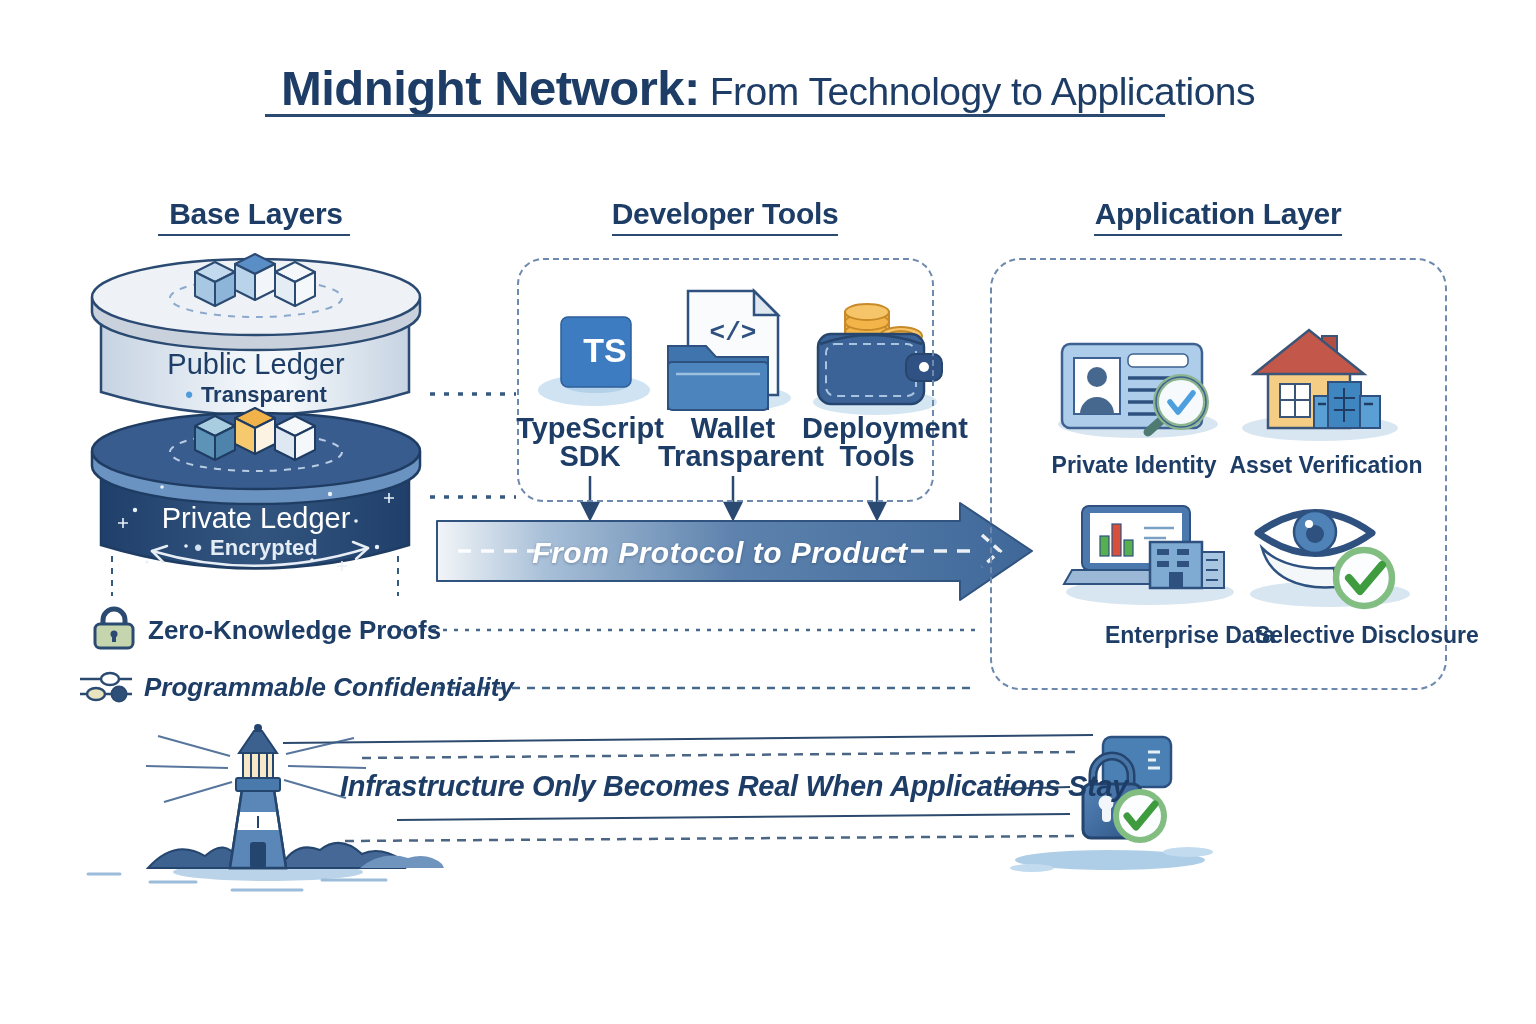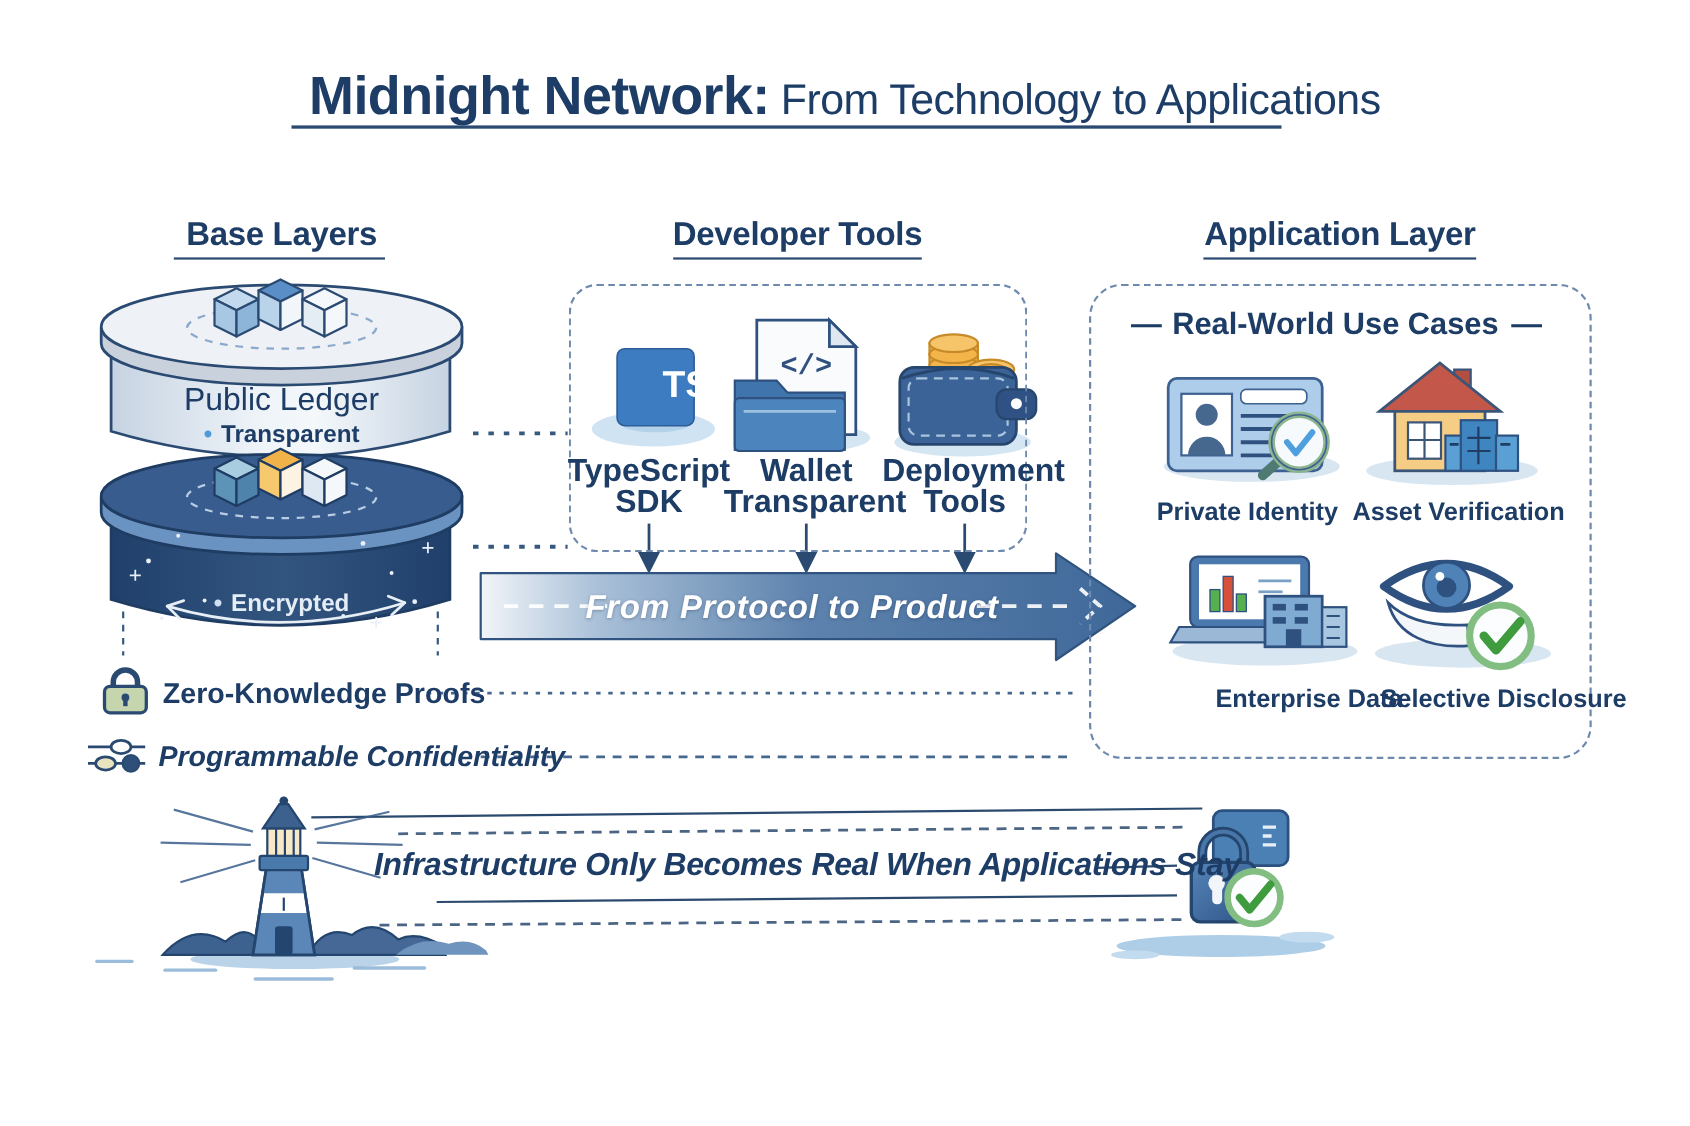--- a/index.html
+++ b/index.html
@@ -359,45 +359,43 @@
 <div class="rule" style="left:612px;top:234px;width:226px;height:2px;"></div>
 
 <div class="txt center colhead" style="left:1068px;top:197px;width:300px;">Application Layer</div>
 <div class="rule" style="left:1094px;top:234px;width:248px;height:2px;"></div>
 
 <div class="txt center ledger-title" style="left:106px;top:348px;width:300px;">Public Ledger</div>
 <div class="txt center ledger-trait" style="left:106px;top:382px;width:300px;">
   <span class="bullet">•</span><span>Transparent</span>
 </div>
 
+<div class="txt center ledger-title" style="left:106px;top:502px;width:300px;color:#ffffff;">Private Ledger</div>
 <div class="txt center ledger-trait" style="left:106px;top:535px;width:300px;color:#e4edf6;">
   <span class="bullet-light">•</span><span>Encrypted</span>
 </div>
 
-<div class="txt center toolbadge" style="left:533px;top:331px;width:88px;font-size:34px;padding-left:47px;">TS</div>
+<div class="txt center toolbadge" style="left:561px;top:331px;width:88px;font-size:34px;">TS</div>
 <div class="txt center" style="left:690px;top:318px;width:86px;font-size:26px;font-weight:bold;color:#2e5180;font-family:'Liberation Mono',monospace;">&lt;/&gt;</div>
 
 <div class="txt center toollabel" style="left:515px;top:414px;width:150px;">
   <div>TypeScript</div>
   <div>SDK</div>
 </div>
 <div class="txt center toollabel" style="left:658px;top:414px;width:150px;">
   <div>Wallet</div>
   <div>Transparent</div>
 </div>
 <div class="txt center arrowlabel" style="left:480px;top:536px;width:480px;">From Protocol to Product</div>
 
 <div class="txt center toollabel" style="left:802px;top:414px;width:150px;">
   <div>Deployment</div>
   <div>Tools</div>
 </div>
 
-<div class="txt center paneltitle" style="left:1014px;top:279px;width:400px;">
-  <span style="letter-spacing:-2px;">—&nbsp;&nbsp;</span><span>Real-World Use Cases</span><span style="letter-spacing:-2px;">&nbsp;&nbsp;—</span>
-</div>
 <div class="txt center uclabel" style="left:1034px;top:452px;width:200px;">Private Identity</div>
 <div class="txt center uclabel" style="left:1226px;top:452px;width:200px;">Asset Verification</div>
 <div class="txt center uclabel" style="left:1090px;top:622px;width:200px;">Enterprise Data</div>
 <div class="txt center uclabel" style="left:1255px;top:622px;width:210px;">Selective Disclosure</div>
 
 <div class="txt featlabel" style="left:148px;top:615px;">Zero-Knowledge Proofs</div>
 <div class="txt featlabel" style="left:144px;top:672px;font-style:italic;">Programmable Confidentiality</div>
 
 <div class="txt center footermsg" style="left:340px;top:770px;width:660px;">Infrastructure Only Becomes Real When Applications Stay</div>
 

